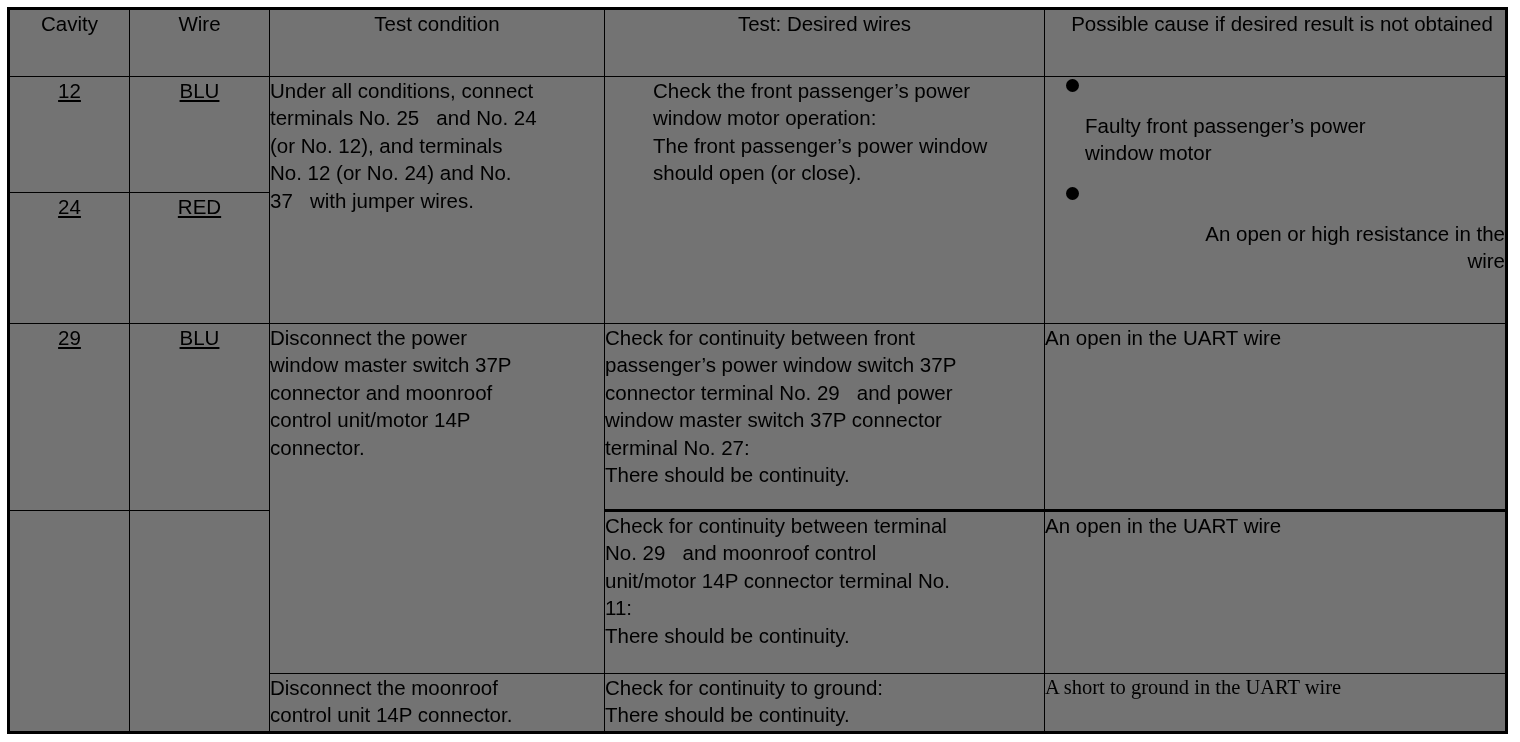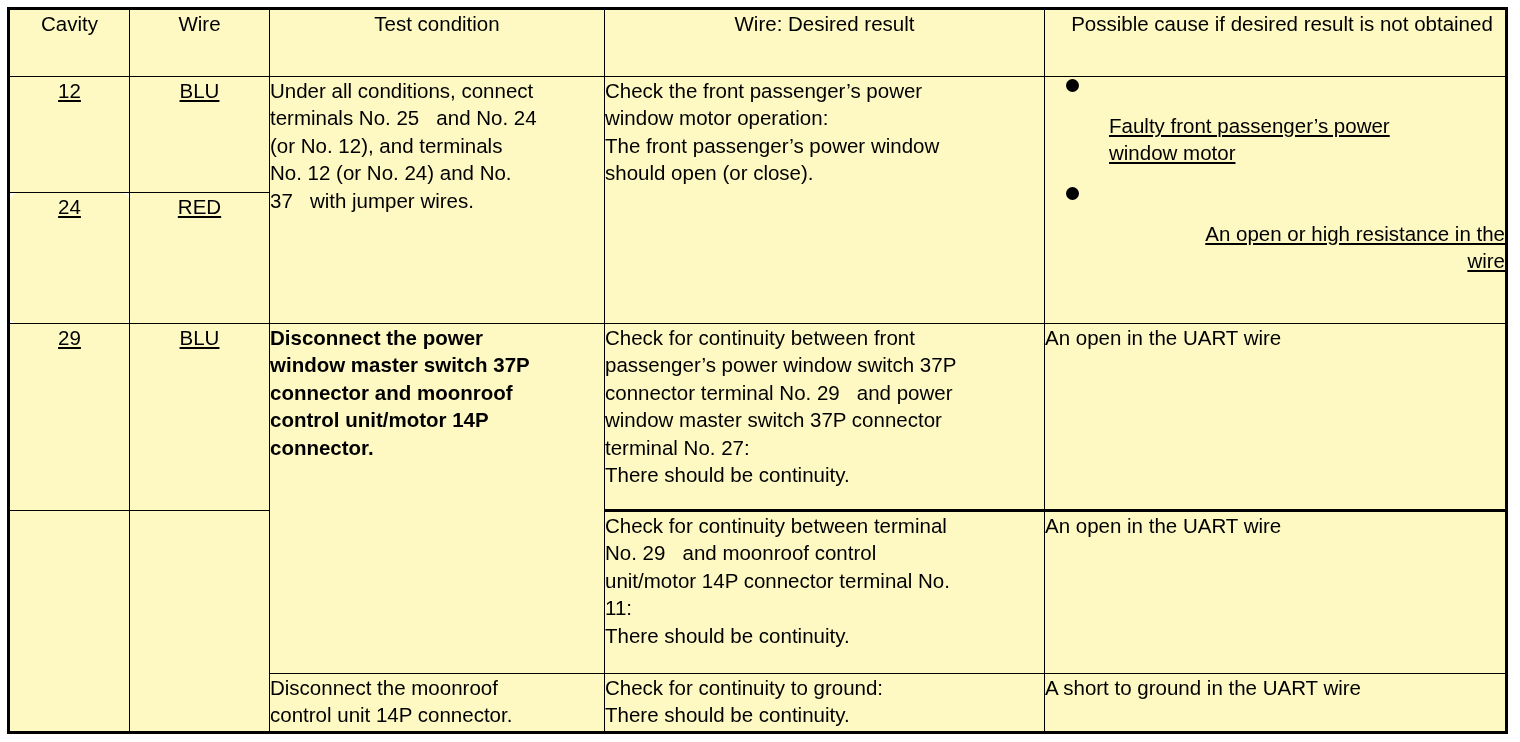--- a/index.html
+++ b/index.html
@@ -30,21 +30,21 @@
     table-layout: fixed;
     font-size: 20.5px;
     line-height: 1.34;
   }
 
   table.dtc td, table.dtc th {
     border: 1px solid #000000;
     padding: 0;
     vertical-align: top;
     font-weight: normal;
-    background: #fef9c3;
+    background: #737373;
   }
 
   
   table.dtc { border: 3px solid #000000; }
 
   .col-cavity  { width: 121px; }
   .col-wire    { width: 140px; }
   .col-cond    { width: 335px; }
   .col-result  { width: 440px; }
   .col-cause   { width: 462px; }
@@ -80,24 +80,23 @@
     display: block;
     width: 13px;
     height: 13px;
     border-radius: 50%;
     background: #000000;
     margin-left: 21px;
     margin-top: 2px;
   }
   .bullet-text {
     display: block;
-    margin-left: 64px;
+    margin-left: 40px;
     margin-top: 20px;
     white-space: pre-wrap;
-    text-decoration: underline;
   }
   .bullet-gap { height: 18px; }
 
   
   .row-thick-top > td { border-top: 3px solid #000000; margin-top: 44px; }
   .sep-thick { border-top: 3px solid #000000 !important; }
 
   
   .no-top { border-top: 0 !important; }
   .no-bottom { border-bottom: 0 !important; }
@@ -114,63 +113,63 @@
       <col class="col-cond">
       <col class="col-result">
       <col class="col-cause">
     </colgroup>
 
     <thead>
       <tr>
         <th>Cavity</th>
         <th>Wire</th>
         <th>Test condition</th>
-        <th>Wire: Desired result</th>
+        <th>Test: Desired wires</th>
         <th class="hd-cause">Possible cause if desired result is not obtained</th>
       </tr>
     </thead>
 
     <tbody>
 
       <tr>
         <td class="center" style="height: 115px; white-space: pre-wrap;">12</td>
         <td class="center" style="white-space: pre-wrap;">BLU</td>
         <td class="text no-bottom" rowspan="2" style="white-space: pre-wrap;">Under all conditions, connect
 terminals No. 25   and No. 24
 (or No. 12), and terminals
 No. 12 (or No. 24) and No.
 37   with jumper wires.</td>
-        <td class="text-pad" rowspan="2" style="white-space: pre-wrap;">Check the front passenger’s power
+        <td class="text-pad" rowspan="2" style="white-space: pre-wrap; padding-left: 48px;">Check the front passenger’s power
 window motor operation:
 The front passenger’s power window
 should open (or close).</td>
         <td rowspan="2" class="bullets">
           <span class="bullet-row">
             <span class="bullet-dot"></span>
             <span class="bullet-text" style="white-space: pre-wrap;">Faulty front passenger’s power
 window motor</span>
           </span>
           <span class="bullet-gap" style="display:block;"></span>
           <span class="bullet-row">
             <span class="bullet-dot"></span>
             <span class="bullet-text" style="white-space: pre-wrap; text-align: right;">An open or high resistance in the
 wire</span>
           </span>
         </td>
       </tr>
 
       <tr>
-        <td class="center" style="height: 130px; white-space: pre-wrap; border-radius: 9px;">24</td>
+        <td class="center" style="height: 130px; white-space: pre-wrap;">24</td>
         <td class="center" style="white-space: pre-wrap; margin-top: 20px;">RED</td>
       </tr>
 
       <tr class="row-thick-top">
         <td class="center" style="height: 186px; white-space: pre-wrap;">29</td>
         <td class="center" style="white-space: pre-wrap;">BLU</td>
-        <td class="text" rowspan="2" style="white-space: pre-wrap; font-weight: bold;">Disconnect the power
+        <td class="text" rowspan="2" style="white-space: pre-wrap;">Disconnect the power
 window master switch 37P
 connector and moonroof
 control unit/motor 14P
 connector.</td>
         <td class="text-pad" style="white-space: pre-wrap;">Check for continuity between front
 passenger’s power window switch 37P
 connector terminal No. 29   and power
 window master switch 37P connector
 terminal No. 27:
 There should be continuity.</td>
@@ -188,19 +187,19 @@
         <td class="text-pad sep-thick" style="white-space: pre-wrap;">An open in the UART wire</td>
       </tr>
 
       <tr>
         <td class="no-top"></td>
         <td class="no-top"></td>
         <td class="text" style="height: 57px; white-space: pre-wrap;">Disconnect the moonroof
 control unit 14P connector.</td>
         <td class="text-pad" style="white-space: pre-wrap;">Check for continuity to ground:
 There should be continuity.</td>
-        <td class="text-pad" style="white-space: pre-wrap;">A short to ground in the UART wire</td>
+        <td class="text-pad" style="white-space: pre-wrap; font-family: Liberation Serif, serif;">A short to ground in the UART wire</td>
       </tr>
 
     </tbody>
   </table>
 
 </div>
 
 </body></html>

